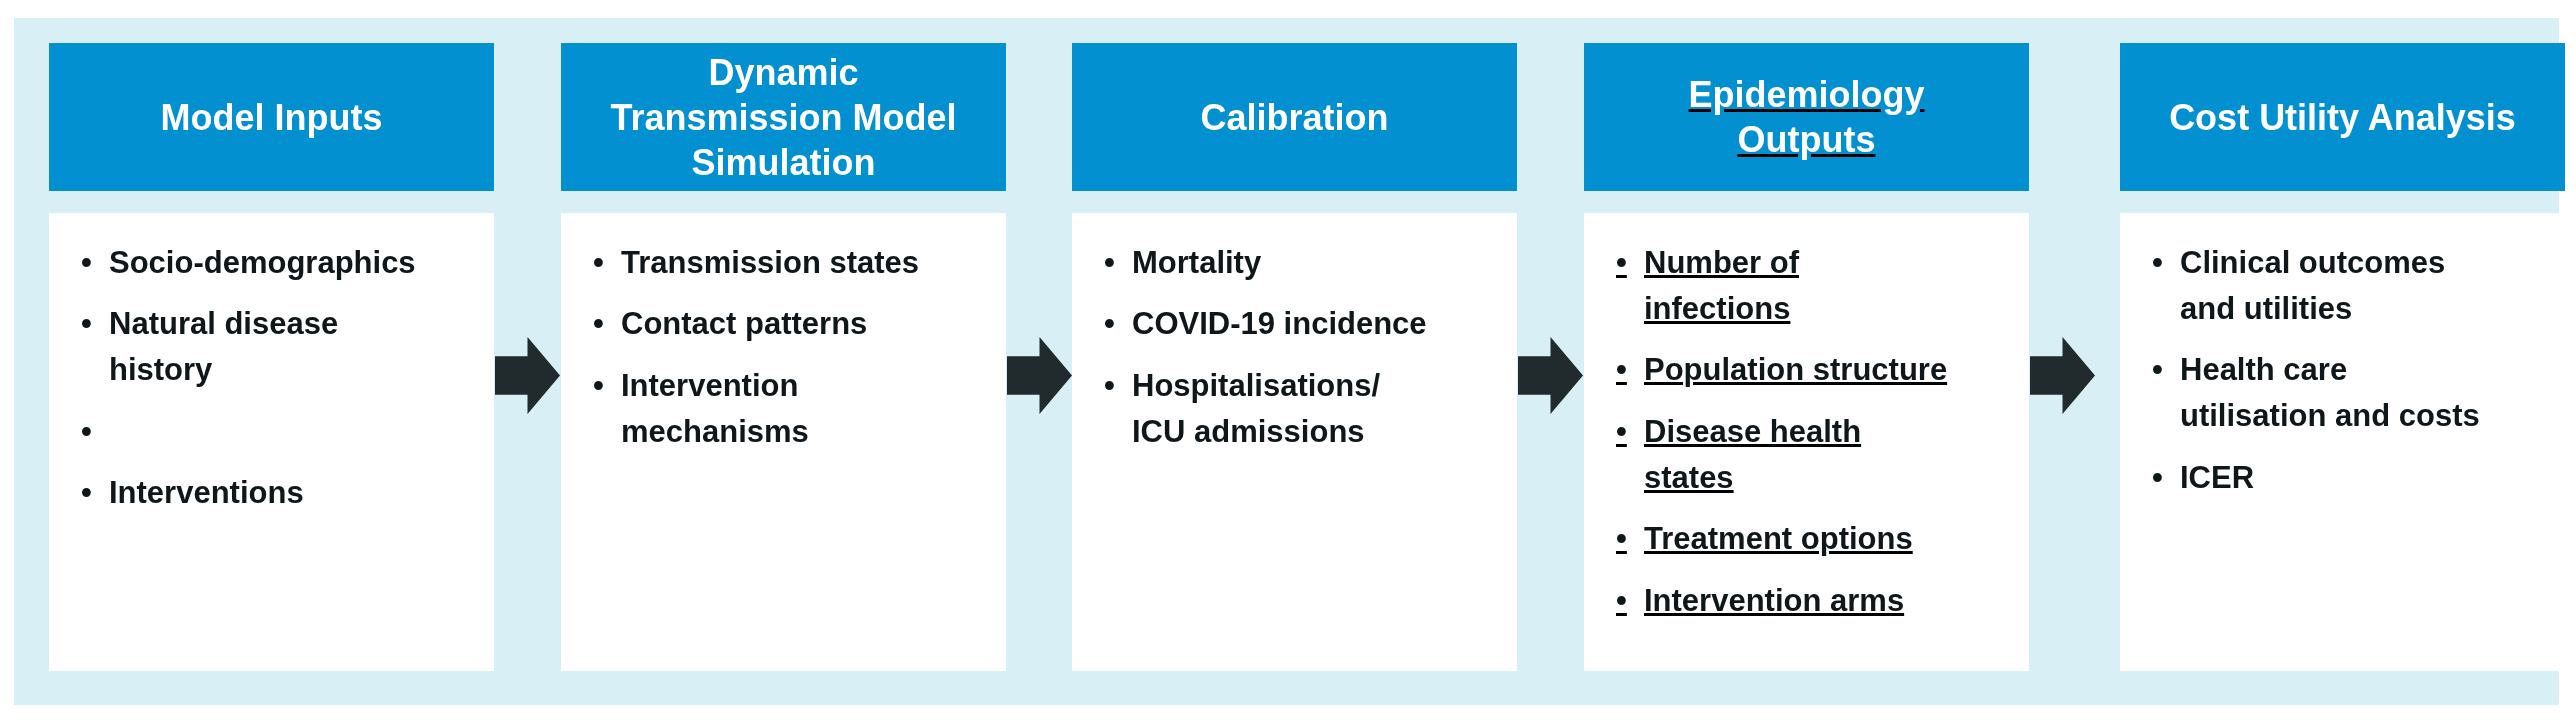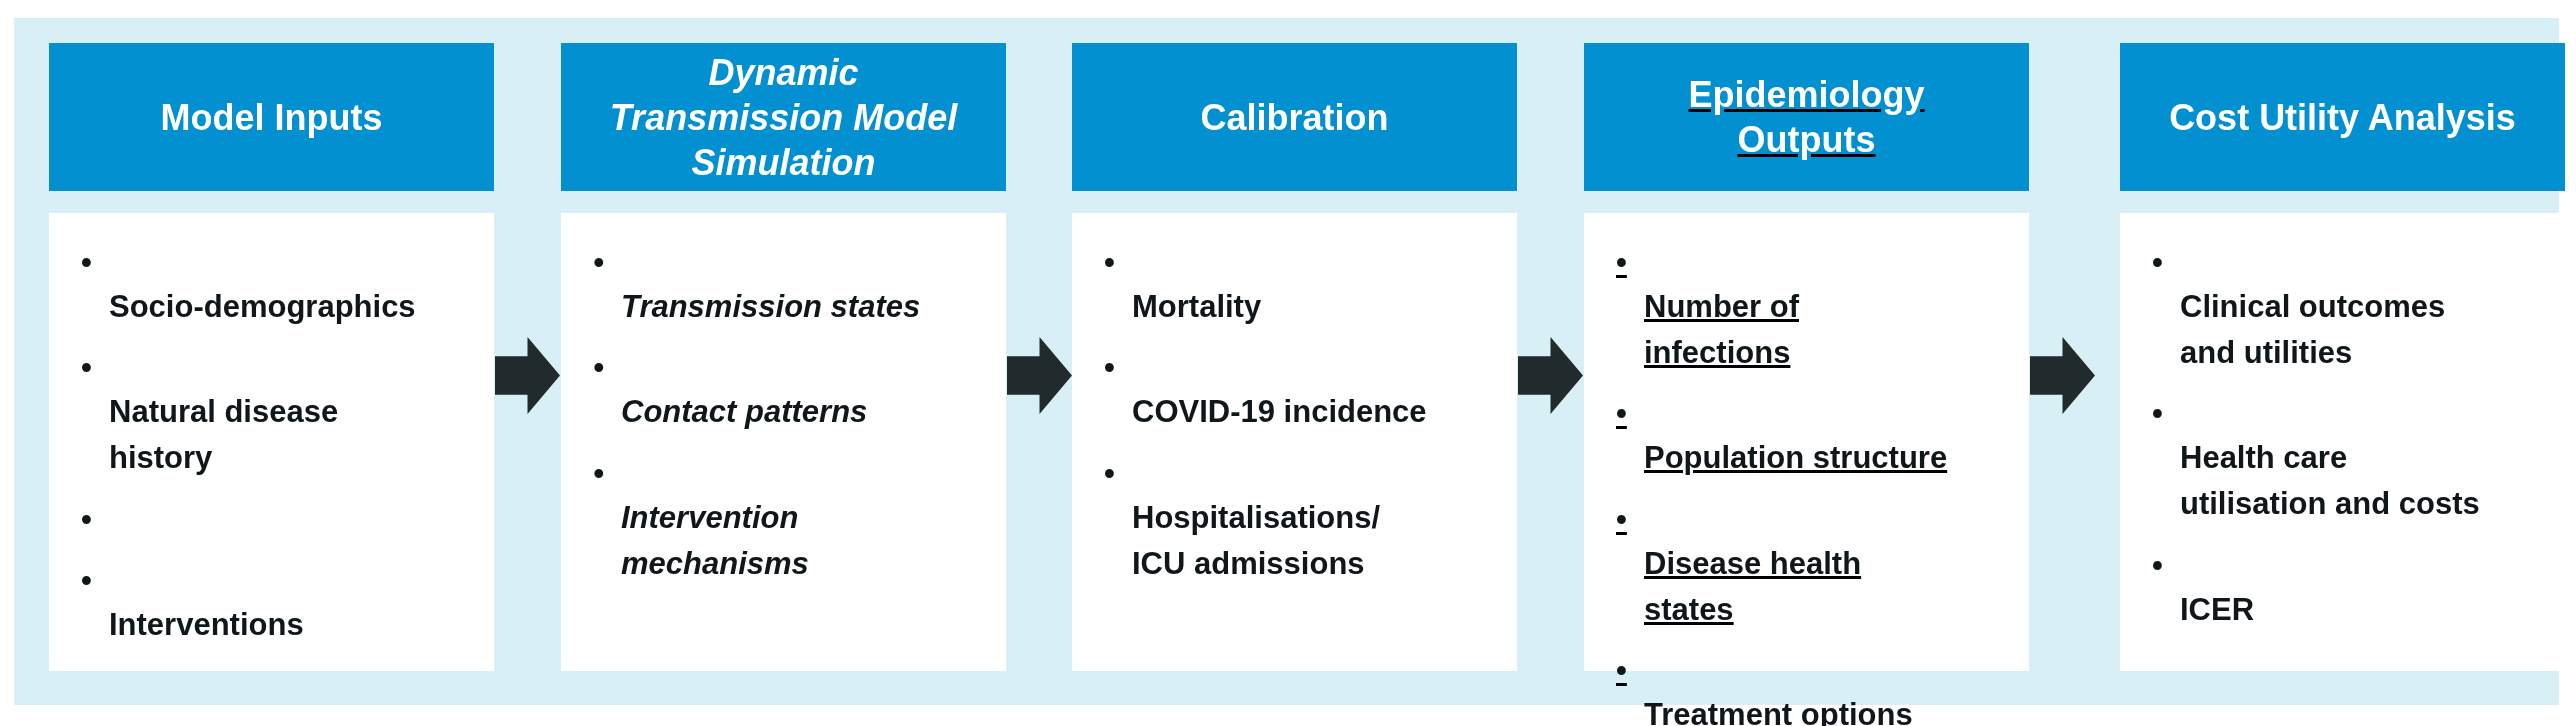--- a/index.html
+++ b/index.html
@@ -22,21 +22,21 @@
     width: 2545px;
     height: 687px;
     background: #d7eff5;
   }
   .col {
     position: absolute;
     top: 43px;
     width: 445px;
   }
   .col-0 { left: 49px; }
-  .col-1 { left: 561px; font-style: italic; }
+  .col-1 { left: 561px; }
   .col-2 { left: 1072px; }
   .col-3 { left: 1584px; text-decoration: underline; }
   .col-4 { left: 2096px; padding-left: 24px; }
   .header {
     height: 148px;
     background: #0290d0;
     color: #ffffff;
     display: flex;
     align-items: center;
     justify-content: center;
@@ -61,21 +61,20 @@
     font-size: 31px;
     line-height: 46px;
     color: #10171a;
   }
   .dot {
     width: 28px;
     flex: none;
   }
   .txt {
     white-space: pre-line;
-    margin-top: 44px;
   }
   .arrow {
     position: absolute;
     top: 337px;
     width: 65px;
     height: 77px;
     background: #212b2e;
     clip-path: polygon(0 25%, 50% 25%, 50% 0, 100% 50%, 50% 100%, 50% 75%, 0 75%);
   }
   .arrow-0 { left: 495px; }

